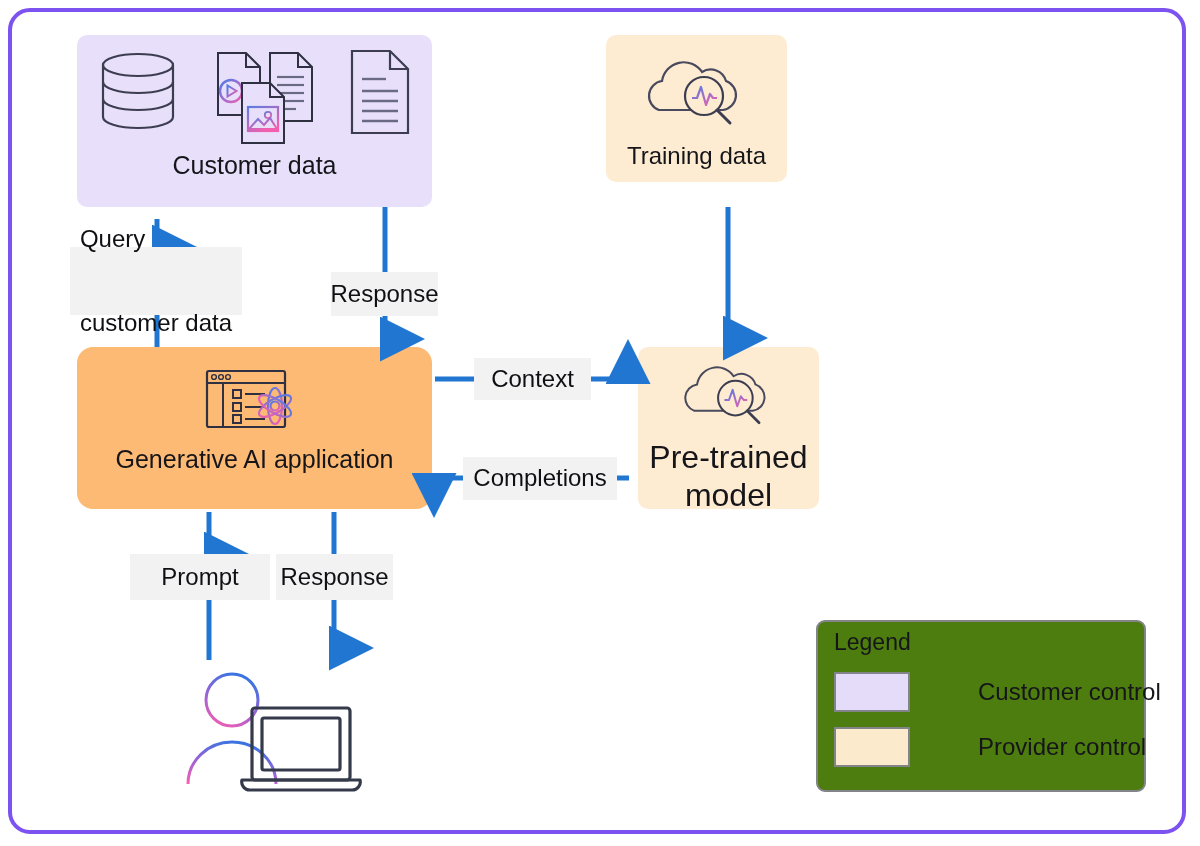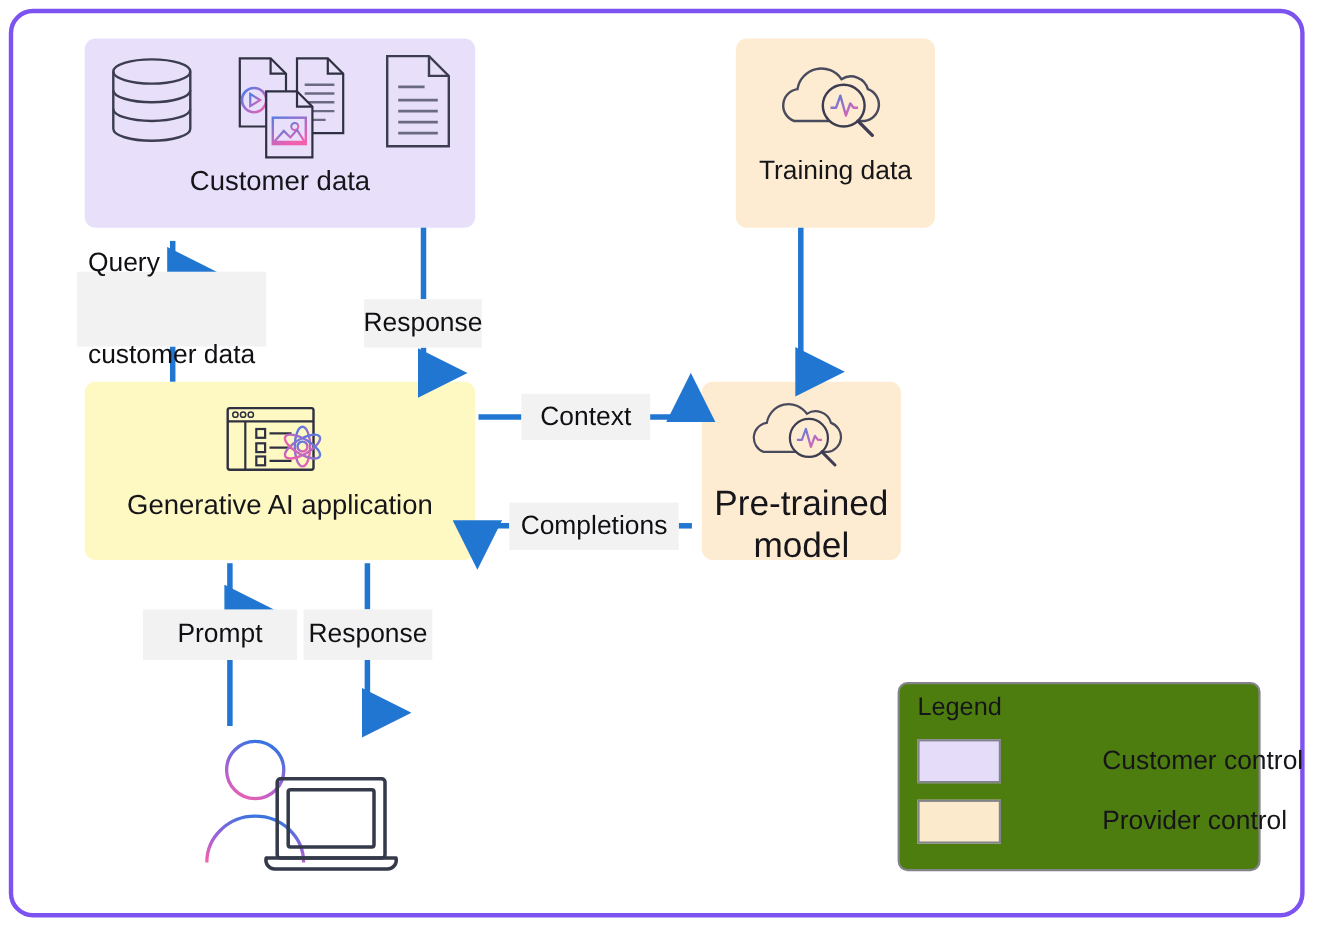--- a/index.html
+++ b/index.html
@@ -17,21 +17,21 @@
   }
   .node .icon-wrap{display:flex;align-items:center;justify-content:center;}
   .node .node-label{
     text-align:center;color:#15151a;font-weight:400;line-height:1.18;
   }
 
   #customer-data{left:77px;top:35px;width:355px;height:172px;background:#e8e0fb;}
   #customer-data .icon-wrap{height:110px;width:100%;padding-top:14px;box-sizing:border-box;}
   #customer-data .node-label{font-size:25px;margin-top:6px;}
 
-  #training-data{left:669px;top:35px;width:181px;height:172px;background:#fdecd1;}
+  #training-data{left:606px;top:35px;width:181px;height:147px;background:#fdecd1;}
   #training-data .icon-wrap{height:105px;width:100%;padding-top:18px;box-sizing:border-box;}
   #training-data .node-label{font-size:24px;margin-top:2px;}
 
   #genai-app{left:77px;top:347px;width:355px;height:162px;background:#e8e0fb;}
   #genai-app .icon-wrap{height:88px;width:100%;padding-top:16px;box-sizing:border-box;}
   #genai-app .node-label{font-size:25px;margin-top:10px;}
 
   #pretrained-model{left:638px;top:347px;width:181px;height:162px;background:#fdecd1;}
   #pretrained-model .icon-wrap{height:88px;width:100%;padding-top:16px;box-sizing:border-box;}
   #pretrained-model .node-label{font-size:32px;margin-top:4px;}
@@ -54,21 +54,21 @@
     position:absolute;left:816px;top:620px;width:330px;height:172px;
     background:#4d7c0f;border:2px solid #83838a;border-radius:9px;box-sizing:border-box;
   }
   #legend .legend-title{
     position:absolute;left:16px;top:7px;font-size:23px;color:#15151a;
   }
   .legend-row{position:absolute;left:16px;display:flex;align-items:center;}
   #legend-row-customer{top:50px;}
   #legend-row-provider{top:105px;justify-content:flex-end;}
   .legend-swatch{width:76px;height:40px;border:2px solid #83838a;box-sizing:border-box;}
-  .legend-text{margin-left:92px;font-size:24px;color:#15151a;white-space:nowrap;}
+  .legend-text{margin-left:68px;font-size:24px;color:#15151a;white-space:nowrap;}
 
   #user-figure{position:absolute;left:180px;top:662px;width:190px;height:132px;}
 </style>
 </head>
 <body>
 
 <div id="canvas">
 
   <div class="outer-frame" style="border-color: rgb(124, 82, 240);"></div>
 
@@ -153,21 +153,21 @@
           <line x1="25" y1="48" x2="58" y2="48"></line>
         </g>
         <circle cx="67" cy="44" r="19" fill="#fdecd1" stroke="#3d3d52" stroke-width="2.2"></circle>
         <path d="M55 46 l5 0 4 -11 5 18 4 -11 3 4 4 0" fill="none" stroke="url(#gradWave1)" stroke-width="2.2" stroke-linejoin="round"></path>
         <line x1="80" y1="58" x2="93" y2="71" stroke="#3d3d52" stroke-width="3" stroke-linecap="round"></line>
       </svg>
     </div>
     <div class="node-label">Training data</div>
   </div>
 
-  <div class="node" id="genai-app" style="background: #fef9c3;">
+  <div class="node" id="genai-app" style="background: #fdba74; border-radius: 16px;">
     <div class="icon-wrap">
       <svg width="120" height="72" viewBox="0 0 120 72">
         <defs>
           <linearGradient id="gradAtom" x1="0.1" y1="0" x2="0.8" y2="1">
             <stop offset="0%" stop-color="#4a7ce8"></stop>
               <stop offset="100%" stop-color="#f25fae"></stop>
           </linearGradient>
         </defs>
         <rect x="12" y="8" width="78" height="56" rx="2" fill="none" stroke="#2f3042" stroke-width="2.2"></rect>
         <line x1="12" y1="20" x2="90" y2="20" stroke="#2f3042" stroke-width="2"></line>

